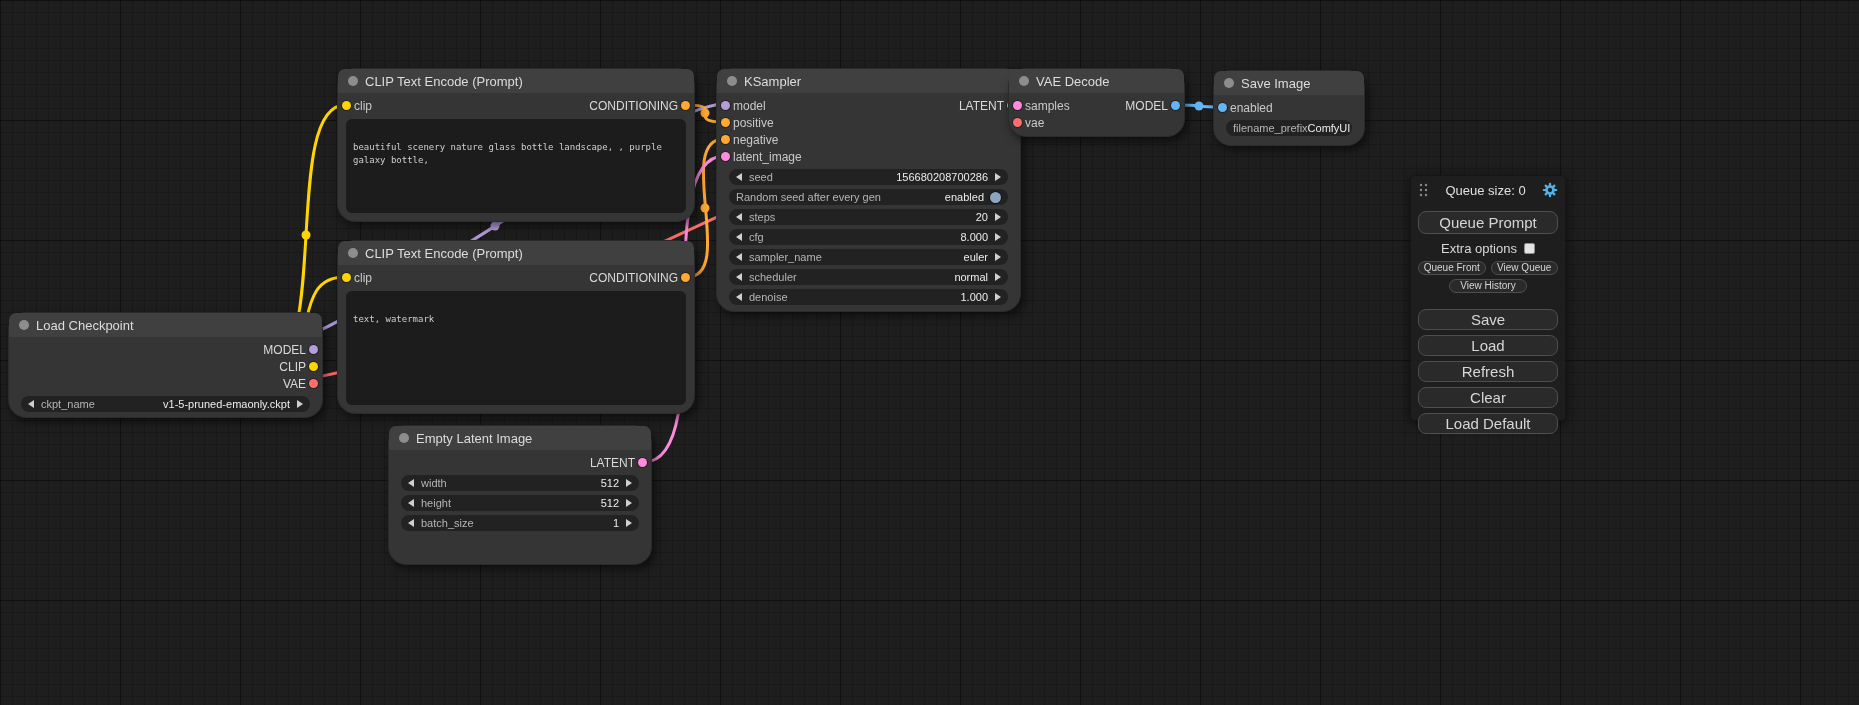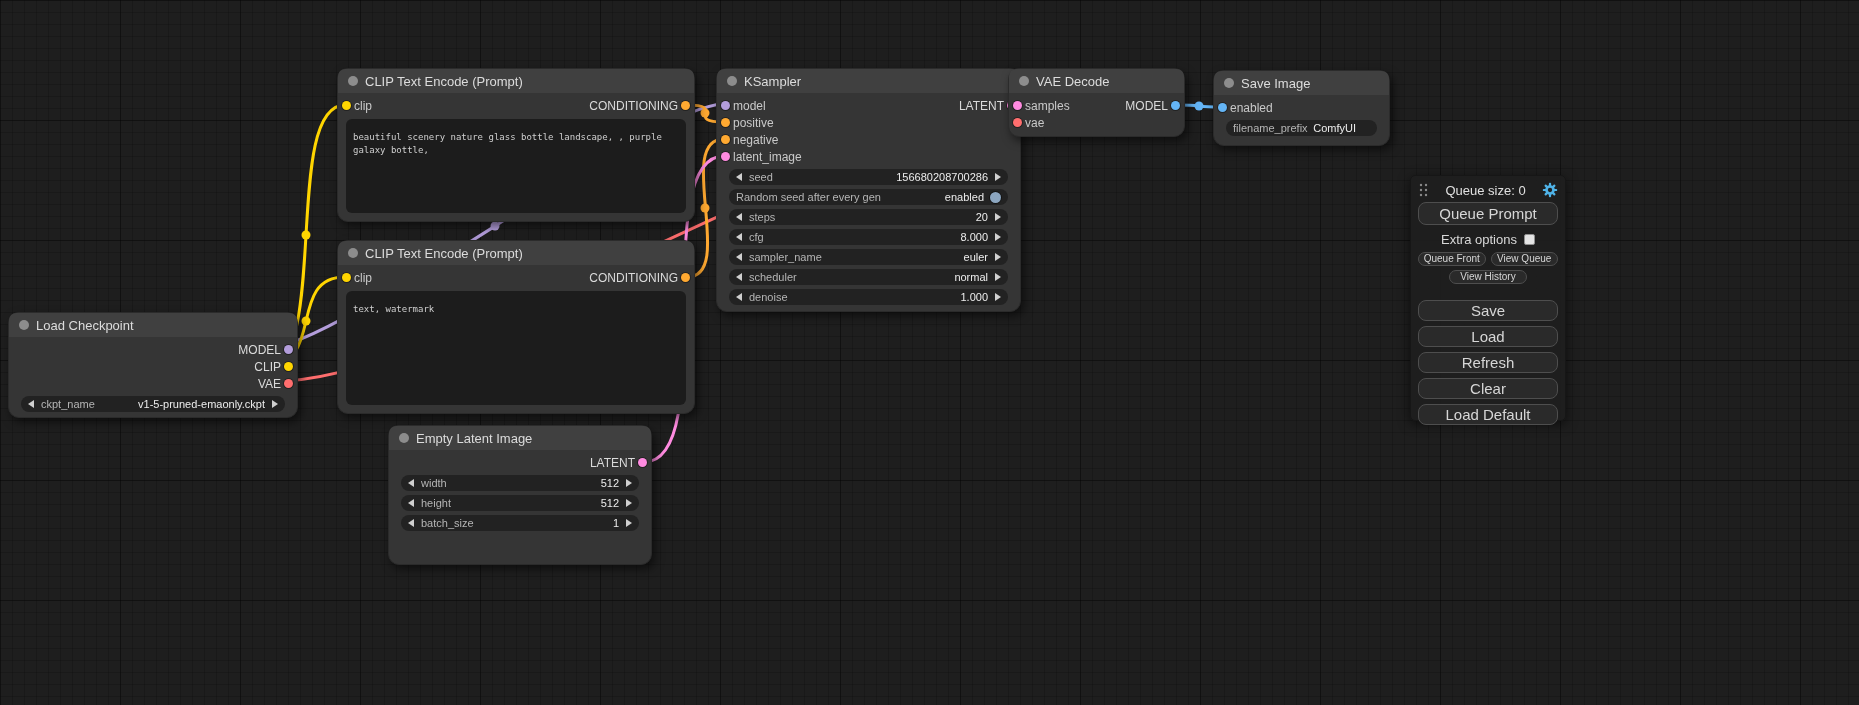--- a/index.html
+++ b/index.html
@@ -15,21 +15,21 @@
       linear-gradient(rgba(0,0,0,0.16) 1px, transparent 1px),
       linear-gradient(90deg, rgba(0,0,0,0.16) 1px, transparent 1px);
     background-size:120px 120px, 120px 120px, 12px 12px, 12px 12px;
   }
 
   svg.wires { position:absolute; left:0; top:0; z-index:1; }
   svg.wires path { fill:none; stroke-width:3; stroke-linecap:round; }
 
   .node {
     position:absolute; z-index:2; display:flex; flex-direction:column;
-    background:#353535; border:1px solid #2b2b2b; border-radius:11px;
+    background:#353535; border:1px solid #2b2b2b; border-radius:18px;
     box-shadow:3px 4px 10px rgba(0,0,0,0.55);
   }
   .node-title {
     flex:none; height:24px; display:flex; align-items:center; gap:7px;
     padding:0 10px; background:#404040; border-radius:7px 7px 0 0;
     color:#dcdcdc; font-size:13px; white-space:nowrap;
   }
   .title-dot { flex:none; width:10px; height:10px; border-radius:50%; background:#8d8d8d; }
 
   .slots { flex:none; padding-top:4px; }
@@ -45,32 +45,32 @@
     background:#222222; border-radius:8px; display:flex; align-items:center;
     padding:0 7px; font-size:11px; color:#b5b5b5; white-space:nowrap;
   }
   .wvalue { margin-left:auto; color:#ececec; }
   .arr-l { flex:none; width:0; height:0; border:4px solid transparent; border-right:6px solid #cfcfcf; border-left:none; margin-right:7px; }
   .arr-r { flex:none; width:0; height:0; border:4px solid transparent; border-left:6px solid #cfcfcf; border-right:none; margin-left:7px; }
   .knob { flex:none; width:11px; height:11px; border-radius:50%; margin-left:6px; box-shadow:0 0 0 1px rgba(0,0,0,0.4); }
 
   .prompt {
     flex:1; margin:5px 8px 8px; background:#1c1c1c; border-radius:6px;
-    padding:12px 7px; color:#cfcfcf; overflow:hidden;
+    padding:22px 7px; color:#cfcfcf; overflow:hidden;
     font-family:"DejaVu Sans Mono", monospace; font-size:9px; line-height:1.45;
     word-wrap:break-word; white-space:pre-wrap;
   }
 
   .menu {
     position:absolute; z-index:3; left:1410px; top:175px; width:156px; height:246px;
     background:rgba(30,30,30,0.96); border:1px solid #161616; border-radius:5px;
     box-shadow:0 3px 12px rgba(0,0,0,0.6); padding:5px 7px 7px;
     display:flex; flex-direction:column; color:#d8d8d8;
   }
-  .menu-header { flex:none; display:flex; align-items:center; height:18px; margin-bottom:3px; }
+  .menu-header { flex:none; display:flex; align-items:center; height:18px; margin-bottom:12px; }
   .queue-size { flex:1; text-align:center; font-size:13px; color:#e0e0e0; }
   .btn {
     background:#2a2a2a; border:1px solid #4e4e4e; border-radius:8px;
     color:#d6d6d6; text-align:center; cursor:pointer; font-family:inherit;
   }
   .btn-queue { flex:none; height:23px; font-size:15px; margin-bottom:7px; }
   .extra-row { flex:none; display:flex; align-items:center; justify-content:center; gap:7px; height:15px; margin-bottom:5px; font-size:13px; }
   .checkbox { width:11px; height:11px; background:#e4e4e4; border:1px solid #909090; border-radius:2px; }
   .small-row { flex:none; display:flex; gap:5px; margin-bottom:4px; }
   .btn-small { flex:1; height:14px; font-size:10px; border-radius:7px; line-height:12px; }
@@ -97,21 +97,21 @@
     <circle cx="495" cy="226" r="4.5" fill="#b39ddb"></circle>
     <circle cx="306" cy="235" r="4.5" fill="#ffd500"></circle>
     <circle cx="306" cy="321" r="4.5" fill="#ffd500"></circle>
     <circle cx="705" cy="113" r="4.5" fill="#ffa931"></circle>
     <circle cx="705" cy="208" r="4.5" fill="#ffa931"></circle>
     <circle cx="684" cy="309" r="4.5" fill="#ff8be0"></circle>
     <circle cx="994" cy="105" r="4.5" fill="#ff8be0"></circle>
     <circle cx="1199" cy="106" r="4.5" fill="#64b5f6"></circle>
   </svg>
 
-  <div class="node" style="left:8px; top:312px; width:290px; height:106px;">
+  <div class="node" style="left:8px; top:312px; width:315px; height:106px;">
     <div class="node-title">
       <span class="title-dot"></span>
       <span>Load Checkpoint</span>
     </div>
     <div class="slots">
       <div class="slot">
         <span class="lab-out">MODEL</span>
         <span class="sdot out" style="background-color: rgb(179, 157, 219);"></span>
       </div>
       <div class="slot">
@@ -274,21 +274,21 @@
         <span class="lab-out">MODEL</span>
         <span class="sdot out" style="background-color: rgb(100, 181, 246);"></span>
       </div>
       <div class="slot">
         <span class="sdot in" style="background-color: rgb(255, 110, 110);"></span>
         <span class="lab-in">vae</span>
       </div>
     </div>
   </div>
 
-  <div class="node" style="left:1213px; top:70px; width:177px; height:76px;">
+  <div class="node" style="left:1213px; top:70px; width:152px; height:76px;">
     <div class="node-title">
       <span class="title-dot"></span>
       <span>Save Image</span>
     </div>
     <div class="slots">
       <div class="slot">
         <span class="sdot in" style="background-color: rgb(100, 181, 246);"></span>
         <span class="lab-in">enabled</span>
       </div>
     </div>

